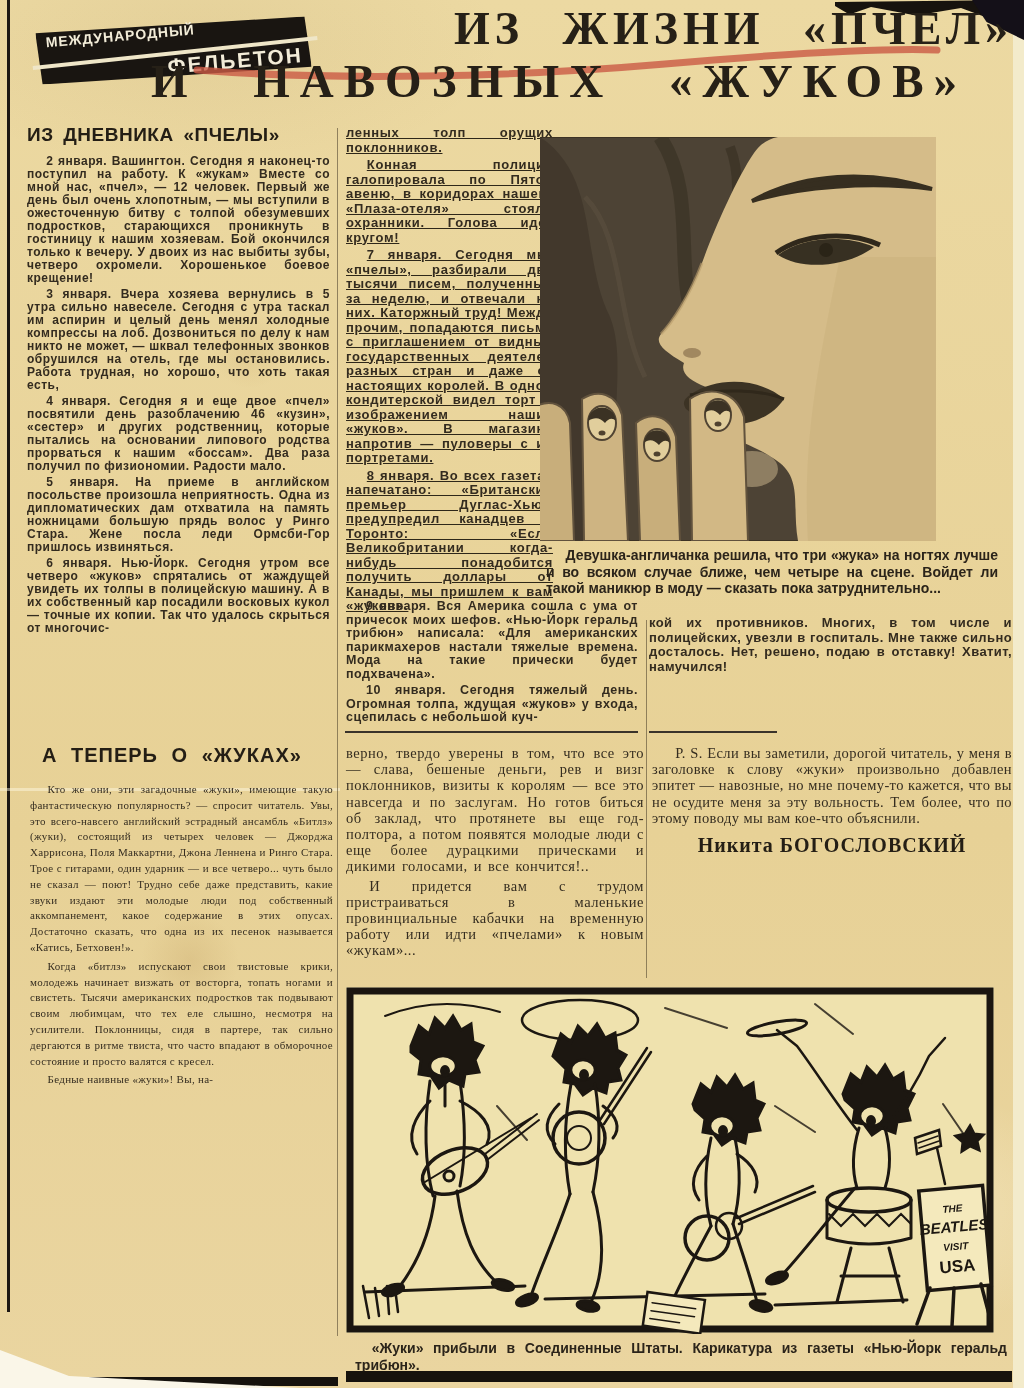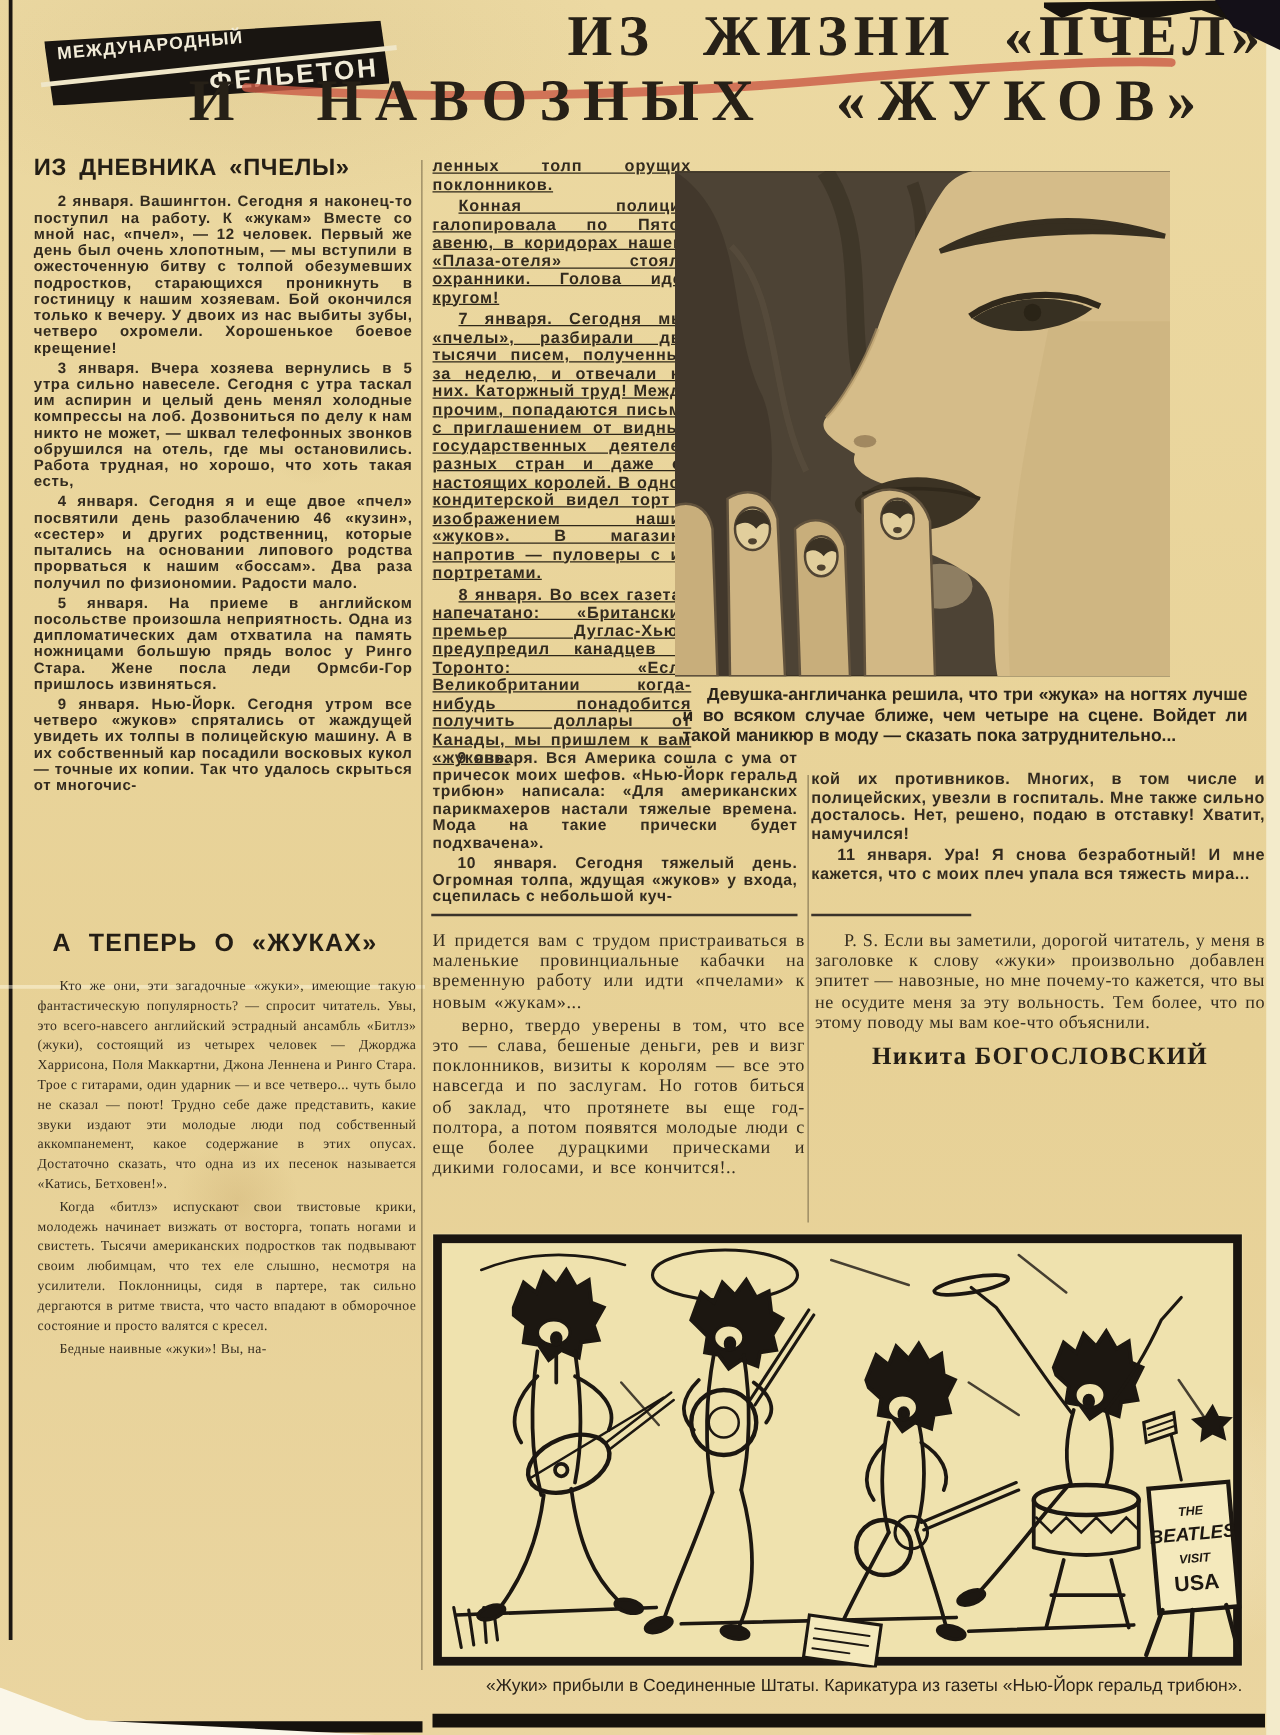--- a/index.html
+++ b/index.html
@@ -67,22 +67,22 @@
   .s2col1 p{font-size:11px;line-height:15.8px;letter-spacing:.3px;}
   .s2col2{left:346px;top:745px;width:298px;}
   .s2col2 p{font-size:14.5px;line-height:16.2px;letter-spacing:.5px;word-spacing:2px;}
   .s2col3{left:652px;top:745px;width:360px;}
   .s2col3 p{font-size:14.5px;line-height:16.2px;letter-spacing:.4px;}
   .sig{margin-top:8px;text-align:center;font-family:"Liberation Serif",serif;
     font-weight:bold;font-size:20px;letter-spacing:1px;color:#241e15;}
   
   .cartoon{left:345px;top:986px;width:650px;height:348px;}
   .cartoon svg{display:block;width:100%;height:100%;}
-  .cartcap{left:372px;top:1340px;width:652px;font-size:14px;line-height:16.5px;
-    font-weight:normal;text-indent:1.2em;text-align:justify;color:#2b241a;}
+  .cartcap{left:355px;top:1340px;width:652px;font-size:14px;line-height:16.5px;
+    font-weight:bold;text-indent:1.2em;text-align:justify;color:#2b241a;}
 </style>
 </head>
 <body>
 
 <div class="page">
 
   <div class="abs left-rule"></div>
   <div class="abs right-light"></div>
   <div class="abs torn-tr"></div>
   <div class="abs torn-tr2"></div>
@@ -105,21 +105,21 @@
   </svg>
   <h1 class="abs headline2">И НАВОЗНЫХ «ЖУКОВ»</h1>
 
   <div class="abs col s1col1">
     <h2>ИЗ ДНЕВНИКА «ПЧЕЛЫ»</h2>
     <div>
         <p>2 января. Вашингтон. Сегодня я наконец-то поступил на работу. К «жукам» Вместе со мной нас, «пчел», — 12 человек. Первый же день был очень хлопотным, — мы вступили в ожесточенную битву с толпой обезумевших подростков, старающихся проникнуть в гостиницу к нашим хозяевам. Бой окончился только к вечеру. У двоих из нас выбиты зубы, четверо охромели. Хорошенькое боевое крещение!</p>
         <p>3 января. Вчера хозяева вернулись в 5 утра сильно навеселе. Сегодня с утра таскал им аспирин и целый день менял холодные компрессы на лоб. Дозвониться по делу к нам никто не может, — шквал телефонных звонков обрушился на отель, где мы остановились. Работа трудная, но хорошо, что хоть такая есть,</p>
         <p>4 января. Сегодня я и еще двое «пчел» посвятили день разоблачению 46 «кузин», «сестер» и других родственниц, которые пытались на основании липового родства прорваться к нашим «боссам». Два раза получил по физиономии. Радости мало.</p>
         <p>5 января. На приеме в английском посольстве произошла неприятность. Одна из дипломатических дам отхватила на память ножницами большую прядь волос у Ринго Стара. Жене посла леди Ормсби-Гор пришлось извиняться.</p>
-        <p>9 января. Нью-Йорк. Сегодня утром все четверо «жуков» спрятались от жаждущей увидеть их толпы в полицейскую машину. А в их собственный кар посадили восковых кукол — точные их копии. Так что удалось скрыться от многочис-</p>
+        <p>6 января. Нью-Йорк. Сегодня утром все четверо «жуков» спрятались от жаждущей увидеть их толпы в полицейскую машину. А в их собственный кар посадили восковых кукол — точные их копии. Так что удалось скрыться от многочис-</p>
       </div>
   </div>
 
   <div class="abs col cont s1col2">
     <div>
         <p>ленных толп орущих поклонников.</p>
         <p>Конная полиция галопировала по Пятой авеню, в коридорах нашего «Плаза-отеля» стояли охранники. Голова идет кругом!</p>
         <p>7 января. Сегодня мы, «пчелы», разбирали две тысячи писем, полученных за неделю, и отвечали на них. Каторжный труд! Между прочим, попадаются письма с приглашением от видных государственных деятелей разных стран и даже от настоящих королей. В одной кондитерской видел торт с изображением наших «жуков». В магазине напротив — пуловеры с их портретами.</p>
         <p>8 января. Во всех газетах напечатано: «Британский премьер Дуглас-Хьюм предупредил канадцев в Торонто: «Если Великобритании когда-нибудь понадобится получить доллары от Канады, мы пришлем к вам «жуков».</p>
       </div>
@@ -169,38 +169,37 @@
       </g>
       <rect width="396" height="404" fill="#d8b878" opacity="0.14"></rect>
     </svg>
   </div>
 
   <div class="abs photocap">Девушка-англичанка решила, что три «жука» на ногтях лучше и во всяком случае ближе, чем четыре на сцене. Войдет ли такой маникюр в моду — сказать пока затруднительно...</div>
 
   <div class="abs col cont s1col3">
     <div>
         <p>кой их противников. Многих, в том числе и полицейских, увезли в госпиталь. Мне также сильно досталось. Нет, решено, подаю в отставку! Хватит, намучился!</p>
-        <p>11 января. Ура! Я снова безработный! И мне кажется, что с моих плеч упала вся тяжесть мира...</p>
       </div>
   </div>
 
   <div class="abs s2head">А ТЕПЕРЬ О «ЖУКАХ»</div>
 
   <div class="abs col serifcol s2col1">
     <div>
         <p>Кто же они, эти загадочные «жуки», имеющие такую фантастическую популярность? — спросит читатель. Увы, это всего-навсего английский эстрадный ансамбль «Битлз» (жуки), состоящий из четырех человек — Джорджа Харрисона, Поля Маккартни, Джона Леннена и Ринго Стара. Трое с гитарами, один ударник — и все четверо... чуть было не сказал — поют! Трудно себе даже представить, какие звуки издают эти молодые люди под собственный аккомпанемент, какое содержание в этих опусах. Достаточно сказать, что одна из их песенок называется «Катись, Бетховен!».</p>
         <p>Когда «битлз» испускают свои твистовые крики, молодежь начинает визжать от восторга, топать ногами и свистеть. Тысячи американских подростков так подвывают своим любимцам, что тех еле слышно, несмотря на усилители. Поклонницы, сидя в партере, так сильно дергаются в ритме твиста, что часто впадают в обморочное состояние и просто валятся с кресел.</p>
         <p>Бедные наивные «жуки»! Вы, на-</p>
       </div>
   </div>
 
   <div class="abs col cont serifcol s2col2">
     <div>
+        <p>верно, твердо уверены в том, что все это — слава, бешеные деньги, рев и визг поклонников, визиты к королям — все это навсегда и по заслугам. Но готов биться об заклад, что протянете вы еще год-полтора, а потом появятся молодые люди с еще более дурацкими прическами и дикими голосами, и все кончится!..</p>
         <p>И придется вам с трудом пристраиваться в маленькие провинциальные кабачки на временную работу или идти «пчелами» к новым «жукам»...</p>
-        <p>верно, твердо уверены в том, что все это — слава, бешеные деньги, рев и визг поклонников, визиты к королям — все это навсегда и по заслугам. Но готов биться об заклад, что протянете вы еще год-полтора, а потом появятся молодые люди с еще более дурацкими прическами и дикими голосами, и все кончится!..</p>
       </div>
   </div>
 
   <div class="abs col serifcol s2col3">
     <div>
         <p>Р. S. Если вы заметили, дорогой читатель, у меня в заголовке к слову «жуки» произвольно добавлен эпитет — навозные, но мне почему-то кажется, что вы не осудите меня за эту вольность. Тем более, что по этому поводу мы вам кое-что объяснили.</p>
       </div>
     <div class="sig">Никита БОГОСЛОВСКИЙ</div>
   </div>
 

